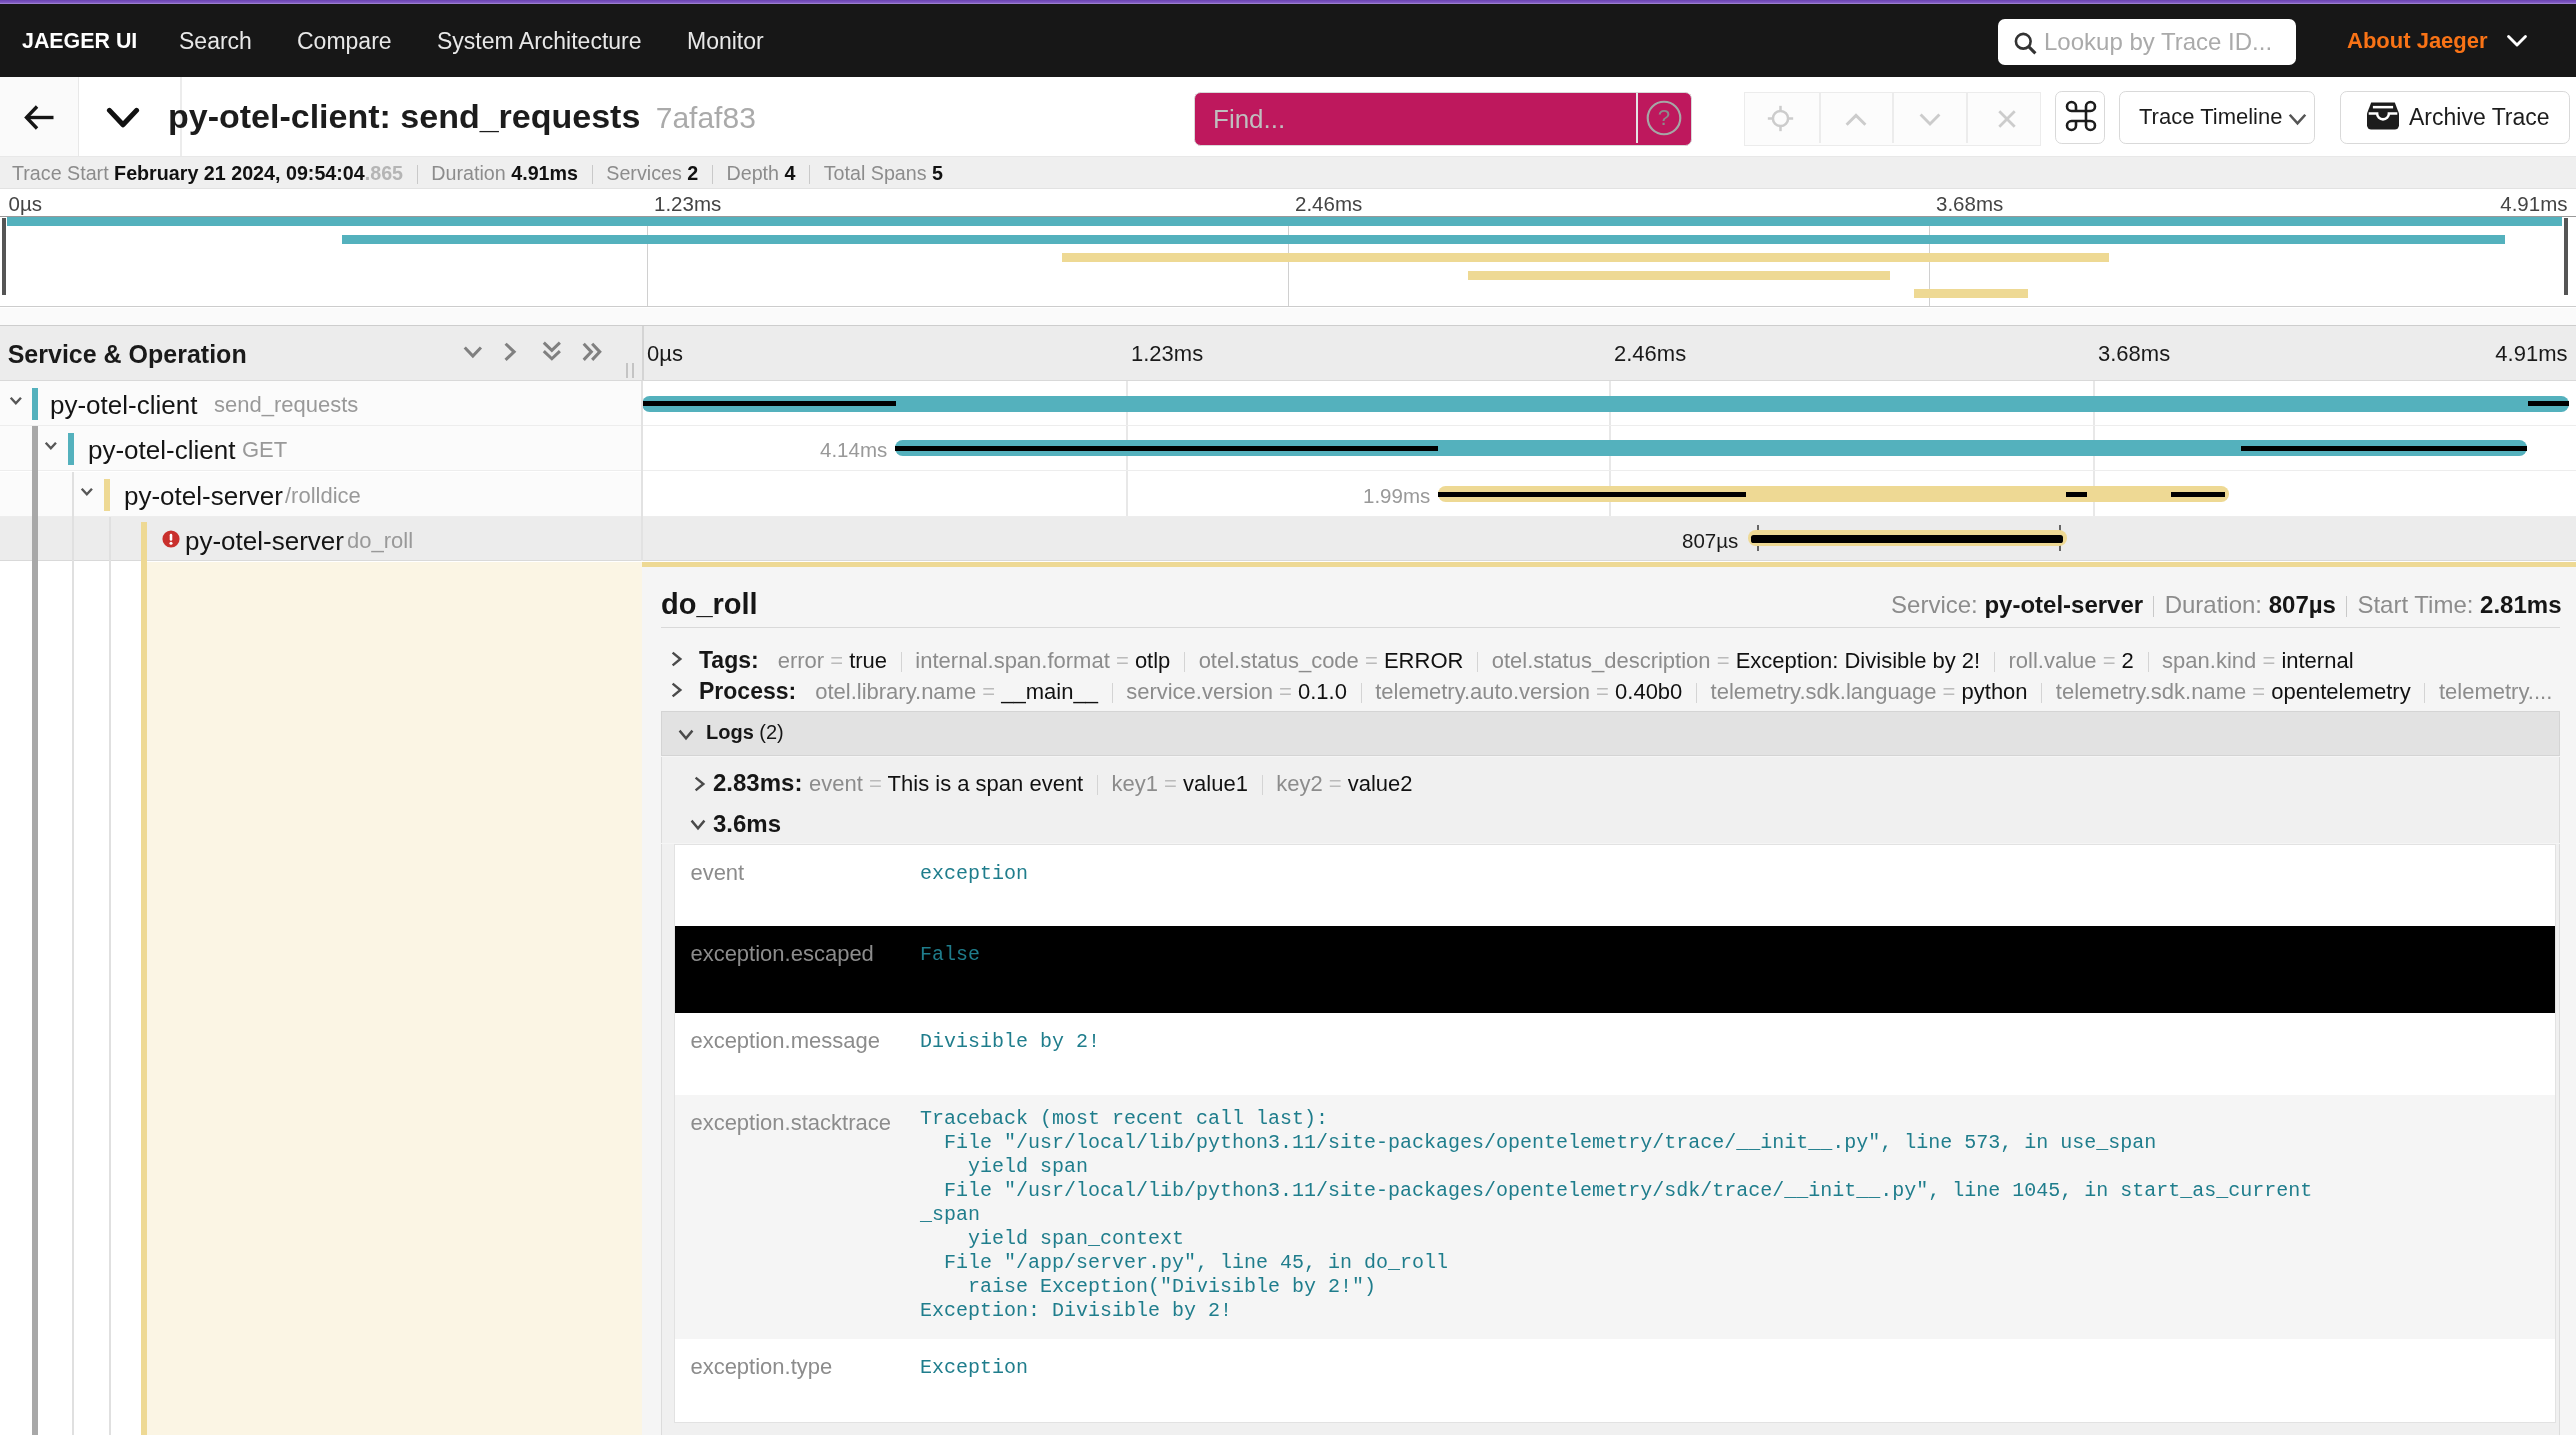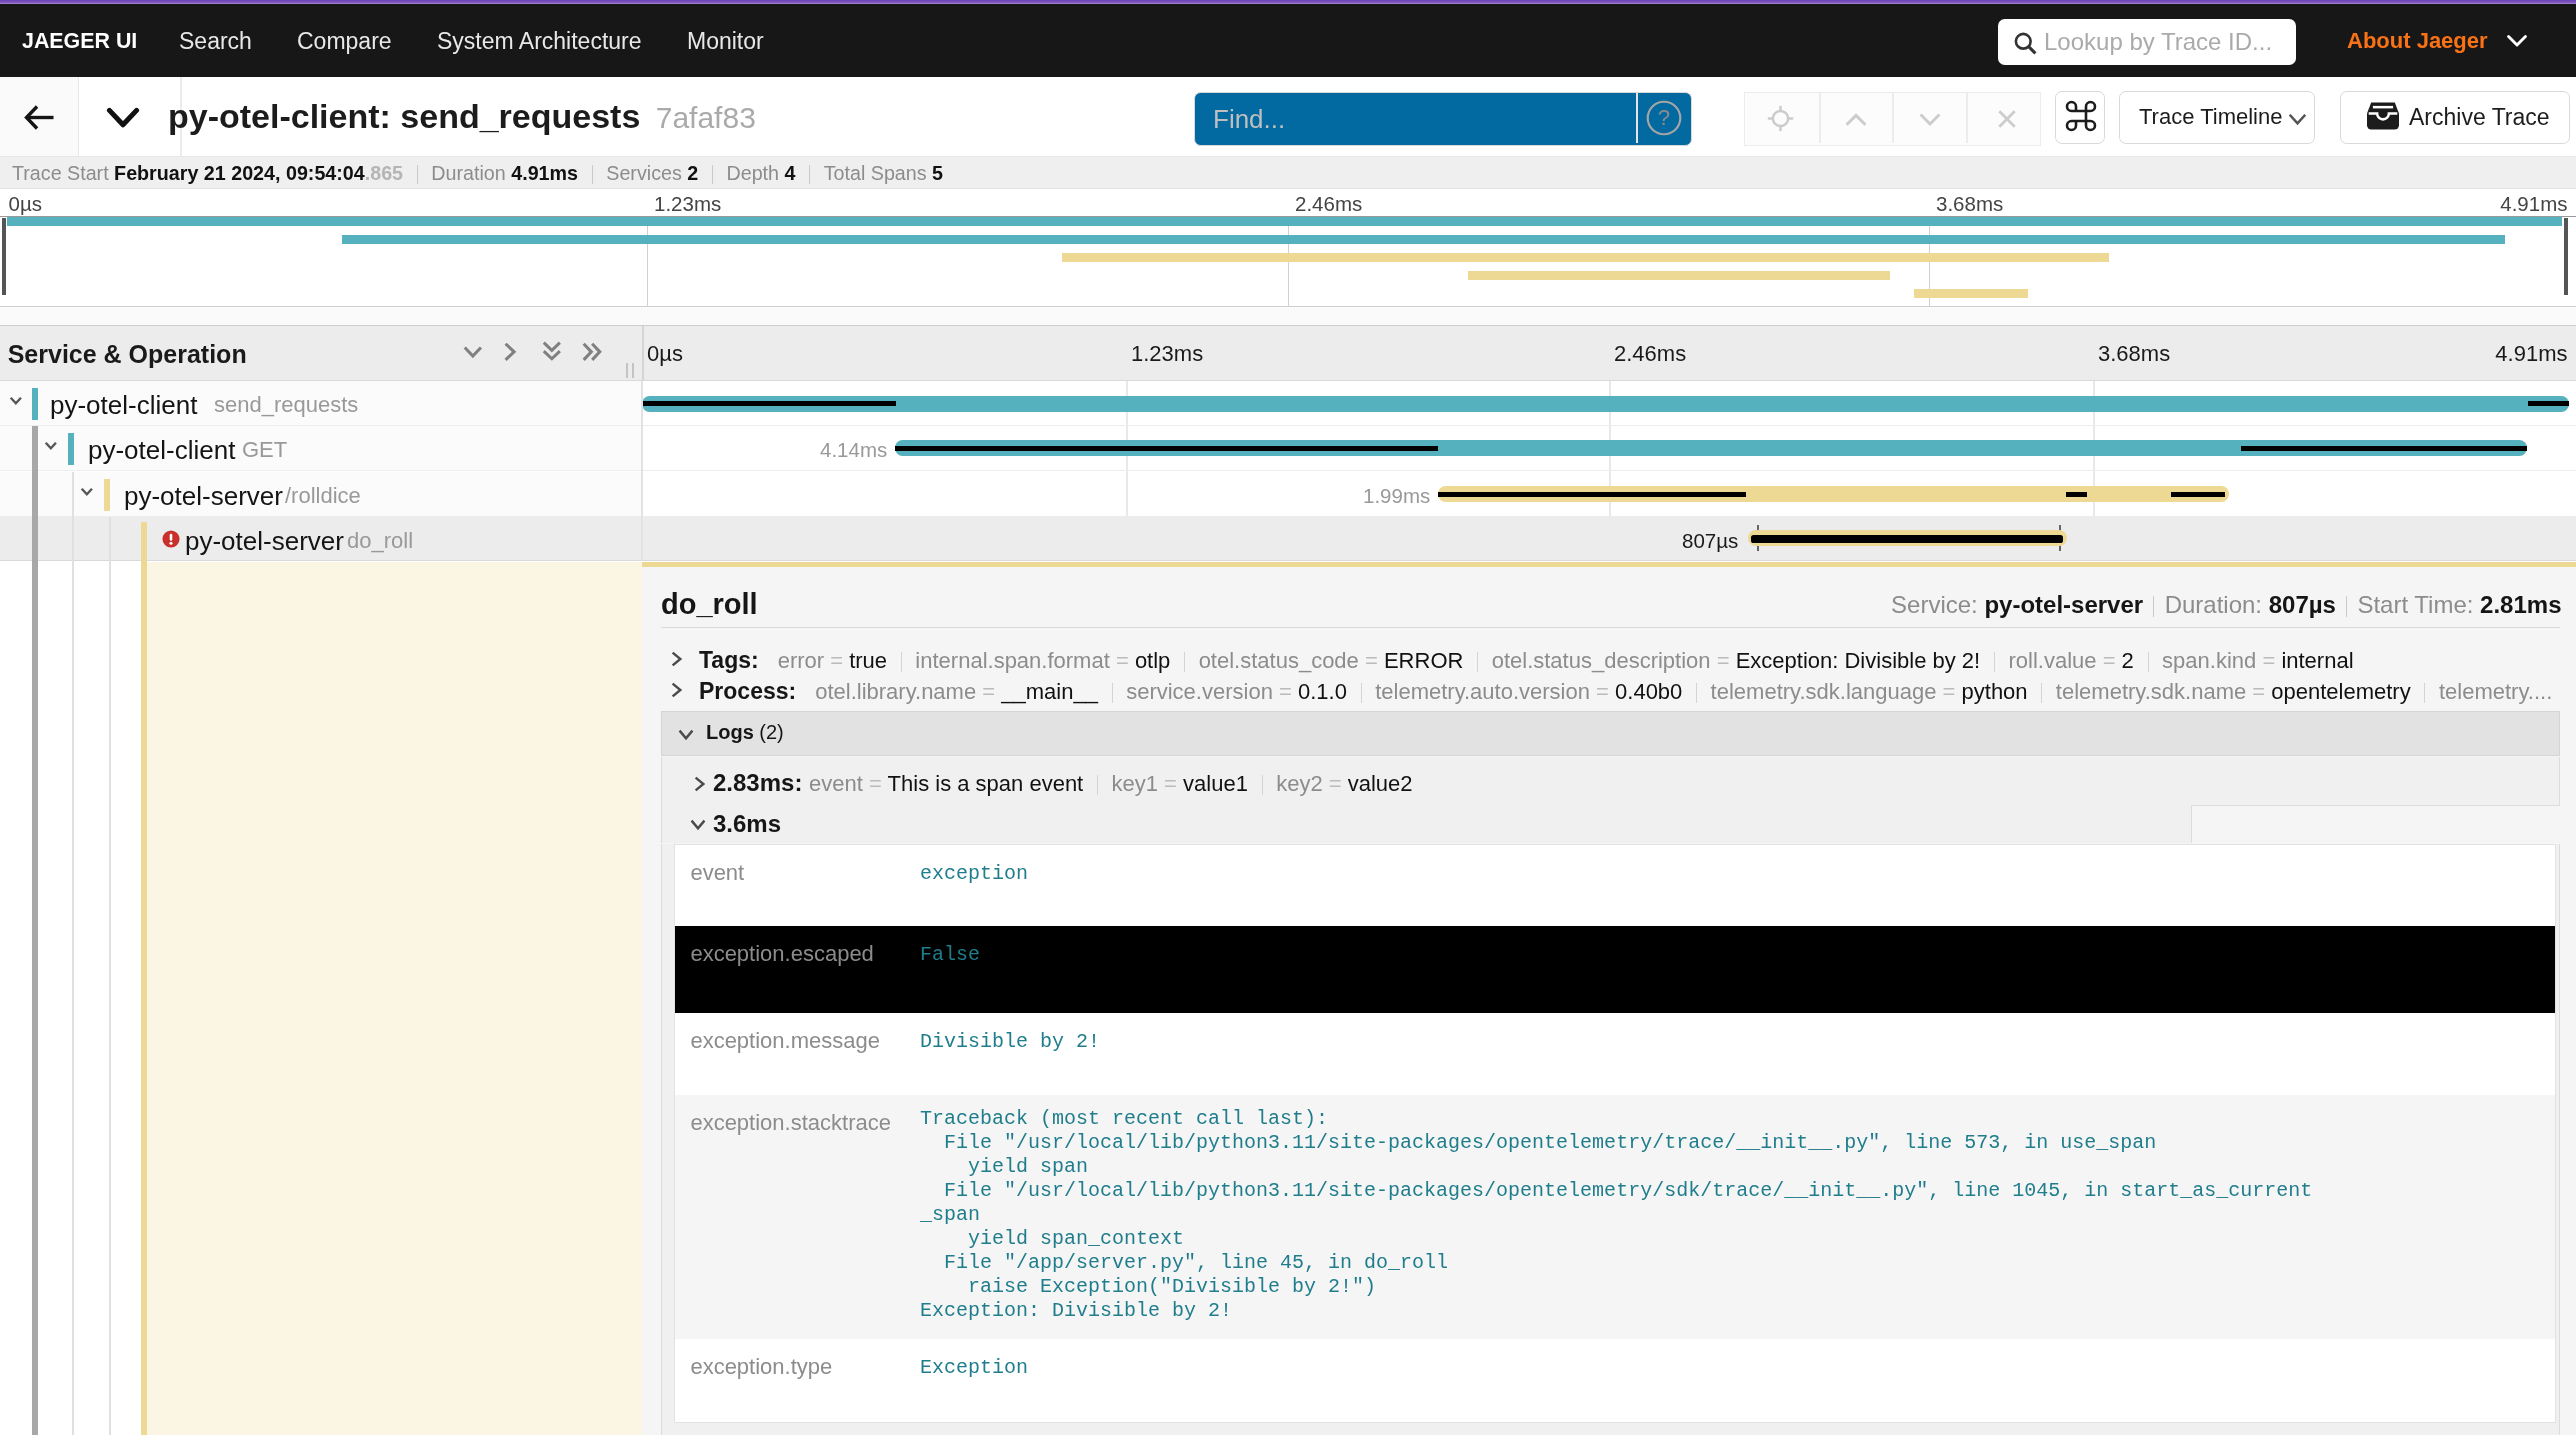--- a/index.html
+++ b/index.html
@@ -107,21 +107,21 @@
         <line x1="2.5" y1="16" x2="34.5" y2="16" stroke="#151515" stroke-width="4"></line>
         <polyline points="15,3 2.5,16 15,29" fill="none" stroke="#151515" stroke-width="4" stroke-linejoin="miter"></polyline>
       </svg>
     </div>
     <div class="abs" style="left:180px; top:0; width:1.7px; height:79px; background:#ececec;"></div>
     <svg class="abs" style="left:106px; top:30px;" width="34" height="22" viewBox="0 0 40 26">
       <polyline points="4,4 20,21 36,4" fill="none" stroke="#111" stroke-width="6" stroke-linecap="round" stroke-linejoin="round"></polyline>
     </svg>
     <div id="title">py-otel-client: send_requests<span class="tid">7afaf83</span></div>
 
-    <div class="abs" style="left:1194px; top:14.5px; width:498px; height:54px; border:1.7px solid #d9d9d9; border-radius:6.8px; background:#0369a1;">
+    <div class="abs" style="left:1194px; top:14.5px; width:498px; height:54px; border:1.7px solid #d9d9d9; border-radius:6.8px; background:#be185d;">
       <span class="abs" style="left:18px; top:11px; font-size:26px; color:#bfbfbf;">Find...</span>
       <div class="abs" style="left:441px; top:0; width:1.7px; height:50px; background:#e4e4e4;"></div>
       <svg class="abs" style="left:451px; top:7.7px;" width="36" height="36" viewBox="0 0 42 42">
         <circle cx="21" cy="21" r="19" fill="none" stroke="#a6a6a6" stroke-width="2.5"></circle>
         <text x="21" y="29" text-anchor="middle" font-size="26" fill="#8c8c8c" font-family="Liberation Sans">?</text>
       </svg>
     </div>
     <div class="abs" style="left:1744px; top:14.5px; width:297px; height:54px; border:1.7px solid #ececec; background:#fcfcfc;">
       <div class="abs" style="left:74px; top:0; width:1.7px; height:50px; background:#ececec;"></div>
       <div class="abs" style="left:147px; top:0; width:1.7px; height:50px; background:#ececec;"></div>
@@ -315,21 +315,21 @@
           <polyline points="3,3 10.5,12 18,3" fill="none" stroke="#4a4a4a" stroke-width="2.8"></polyline>
         </svg>
       <span class="abs" style="left:44px; top:8.5px; font-size:20px; color:#161616;"><b>Logs</b> (2)</span>
     </div>
     <div class="abs" style="left:19px; top:190px; width:1899px; height:49px; background:#f0f0f0; border:0.9px solid #dcdcdc; border-top:none;">
       <svg class="abs" style="left:31px; top:18px;" width="13" height="18" viewBox="0 0 15 21">
           <polyline points="3,3 12,10.5 3,18" fill="none" stroke="#4a4a4a" stroke-width="2.8"></polyline>
         </svg>
       <span class="abs" style="left:51px; top:12px; font-size:24px; color:#161616;"><b>2.83ms: </b><span style="font-size:22px;"><span class="kv-k">event</span><span class="kv-e"> = </span><span class="kv-v">This is a span event</span><span class="tsep"></span><span class="kv-k">key1</span><span class="kv-e"> = </span><span class="kv-v">value1</span><span class="tsep"></span><span class="kv-k">key2</span><span class="kv-e"> = </span><span class="kv-v">value2</span></span></span>
     </div>
-    <div class="abs" style="left:19px; top:238px; width:1531px; height:38px; background:#f0f0f0; border:0.9px solid #dcdcdc; border-top:none; border-bottom:none;">
+    <div class="abs" style="left:19px; top:238px; width:1899px; height:38px; background:#f0f0f0; border:0.9px solid #dcdcdc; border-top:none; border-bottom:none;">
       <svg class="abs" style="left:27px; top:13px;" width="18" height="13" viewBox="0 0 21 15">
           <polyline points="3,3 10.5,12 18,3" fill="none" stroke="#4a4a4a" stroke-width="2.8"></polyline>
         </svg>
       <span class="abs" style="left:51px; top:5.1px; font-size:24px; font-weight:bold; color:#161616;">3.6ms</span>
     </div>
     <div class="abs" style="left:19px; top:277px; width:1899px; height:592px; background:#f0f0f0; border:0.9px solid #dcdcdc; border-top:none;"></div>
 
     <div class="abs" id="kvtable" style="left:32px; top:277px; width:1882px; height:579px; background:#fff; border:0.9px solid #e2e2e2; font-size:22px;">
       <div class="kvrow" style="top:0; height:81px;">
         <span class="kv-k" style="left:15.4px;">event</span>

